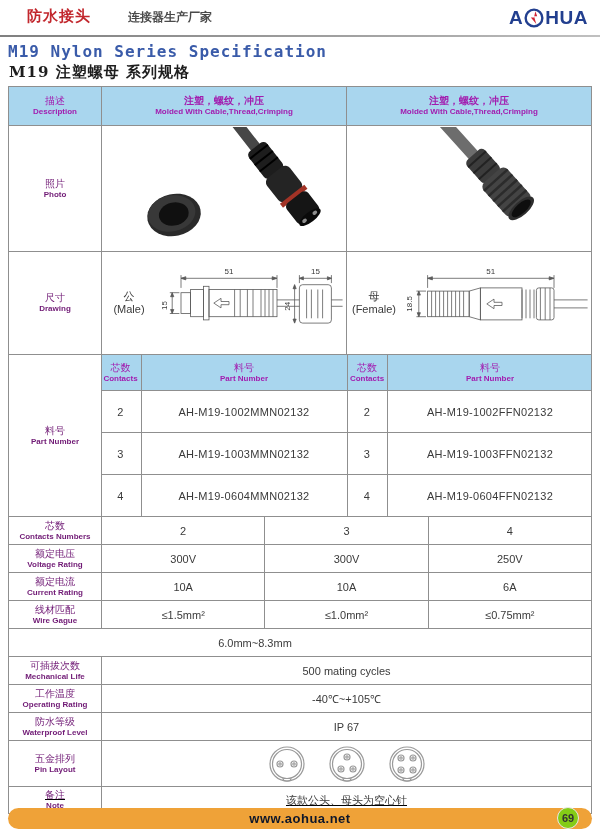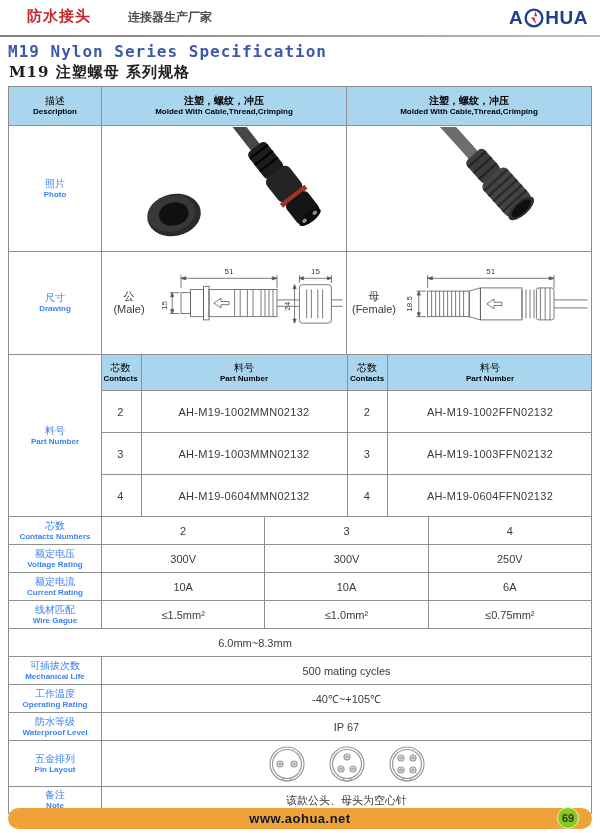--- a/index.html
+++ b/index.html
@@ -17,24 +17,24 @@
   
   .title-en { color:#3a5ba9; font-family:"DejaVu Sans Mono", monospace; font-size:16px; font-weight:bold; letter-spacing:1px; margin:5px 0 0 8px; }
   .title-cn { color:#1e1e1e; font-size:15px; font-weight:bold; font-family:"DejaVu Serif", serif; margin:2px 0 4px 9px; letter-spacing:1px; }
 
   
   .spec-table { margin:0 8px; border:1px solid #8f8f8f; width:584px; }
   .trow { display:flex; border-top:1px solid #8f8f8f; }
   .trow:first-child { border-top:none; }
   .cell { border-left:1px solid #8f8f8f; display:flex; flex-direction:column; align-items:center; justify-content:center; overflow:hidden; }
   .cell:first-child { border-left:none; }
-  .label-cell { width:92px; flex:none; text-align:center; color:#3b82f6; }
+  .label-cell { width:92px; flex:none; text-align:center; color:#701a75; }
   .cn-line { font-size:10px; line-height:12px; }
   .en-line { font-size:8px; font-weight:bold; line-height:10px; }
-  .blue { background:#a9d6ee; color:#000000; }
+  .blue { background:#a9d6ee; color:#a21caf; }
   .blue .cn-line { font-size:10px; }
   .value-text { font-size:11px; color:#3a3a3a; }
 
   .header-row { height:38px; }
   .half-cell { width:246px; }
   .photo-row { height:126px; }
   .drawing-row { height:103px; }
   .drawing-cell { flex-direction:row; gap:2px; }
   .side-label { text-align:center; color:#3a3a3a; font-size:11px; line-height:13px; width:52px; flex:none; }
 
@@ -44,21 +44,21 @@
   .pc { border-left:1px solid #8f8f8f; display:flex; flex-direction:column; align-items:center; justify-content:center; }
   .pc:first-child { border-left:none; }
   .w-contacts { width:40px; flex:none; }
   .w-pn { width:206px; flex:none; }
   .pn-text { font-size:11px; color:#3a3a3a; letter-spacing:.3px; }
 
   .spec-row { height:28px; }
   .third-cell { width:164px; }
   .full-cell { width:492px; }
   .pin-row { height:46px; }
-  .note-row { height:27px; }
+  .note-row { height:27px;text-decoration:underline; }
   .note-text { font-size:11px; color:#3a3a3a; }
 
   
   .footer-bar { position:absolute; left:8px; right:8px; bottom:4px; height:21px; background:#efa238; border-radius:11px; display:flex; align-items:center; justify-content:center; }
   .footer-url { color:#0f172a; font-weight:bold; font-size:13px; letter-spacing:.5px; }
   .page-badge { position:absolute; right:13px; top:-1px; width:22px; height:22px; background:#84cc16; border:1px solid #e9e9e9; border-radius:50%; display:flex; align-items:center; justify-content:center; font-size:11px; font-weight:bold; color:#333; }
 
   svg text { font-family:"Liberation Sans", sans-serif; }
 </style>
 </head>

